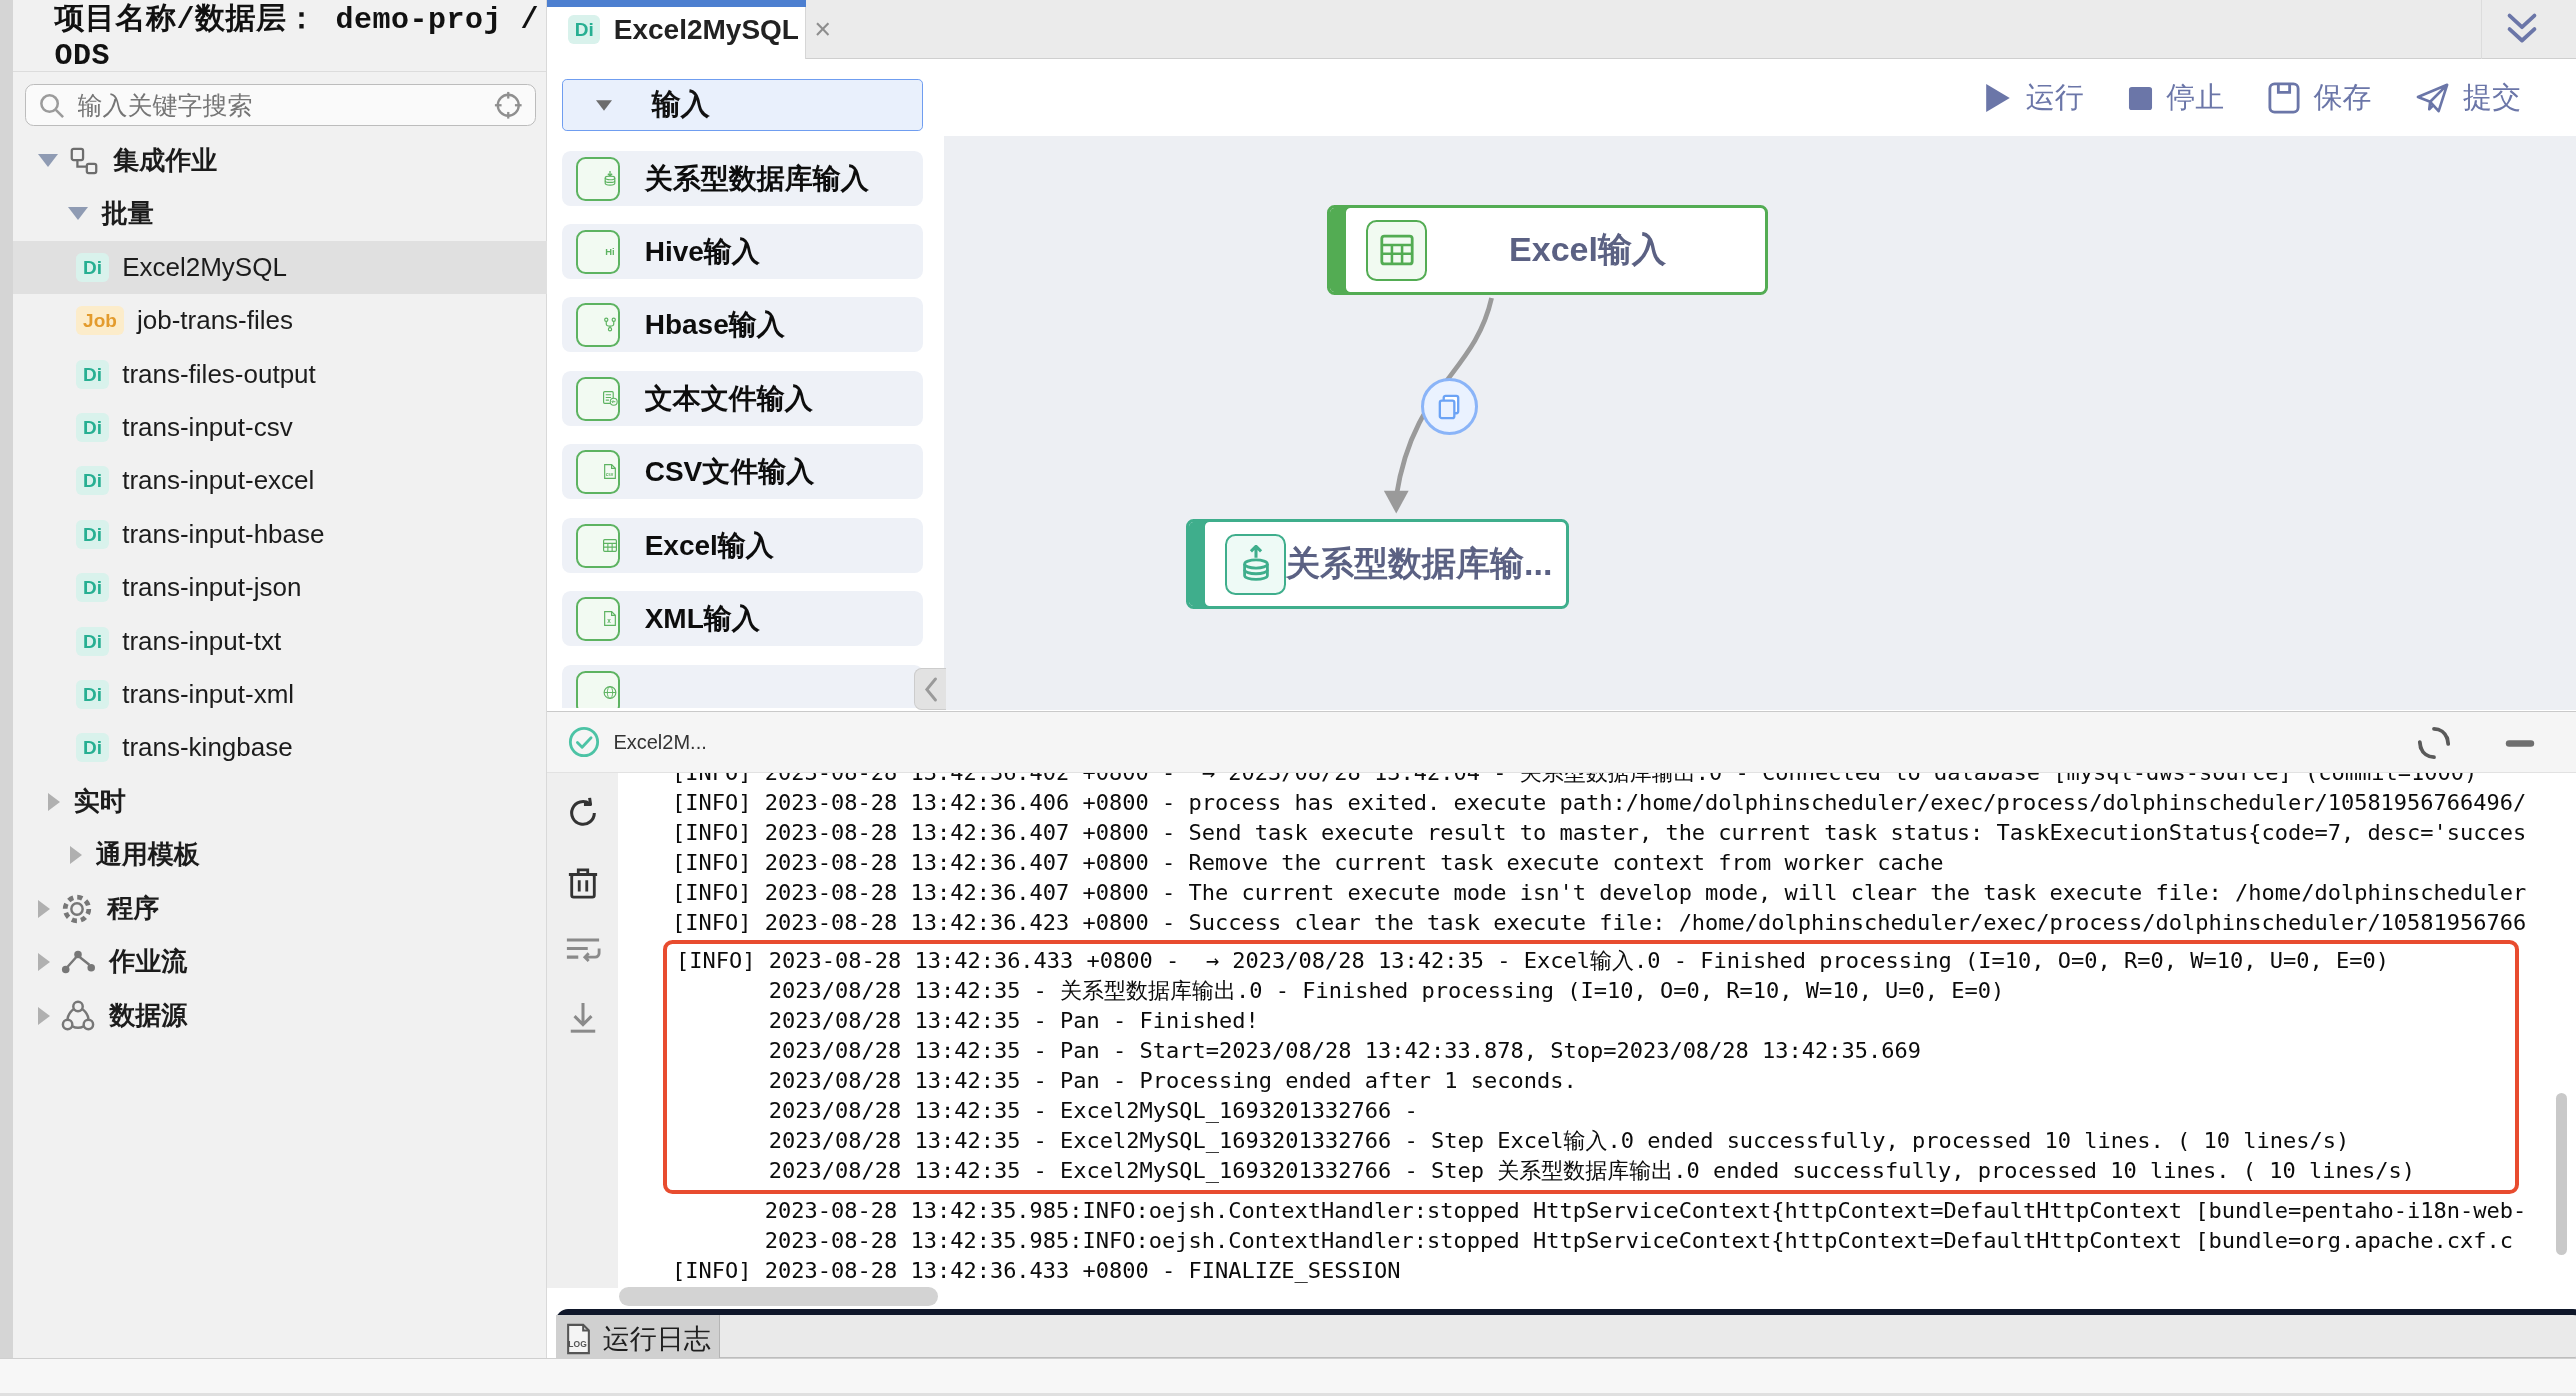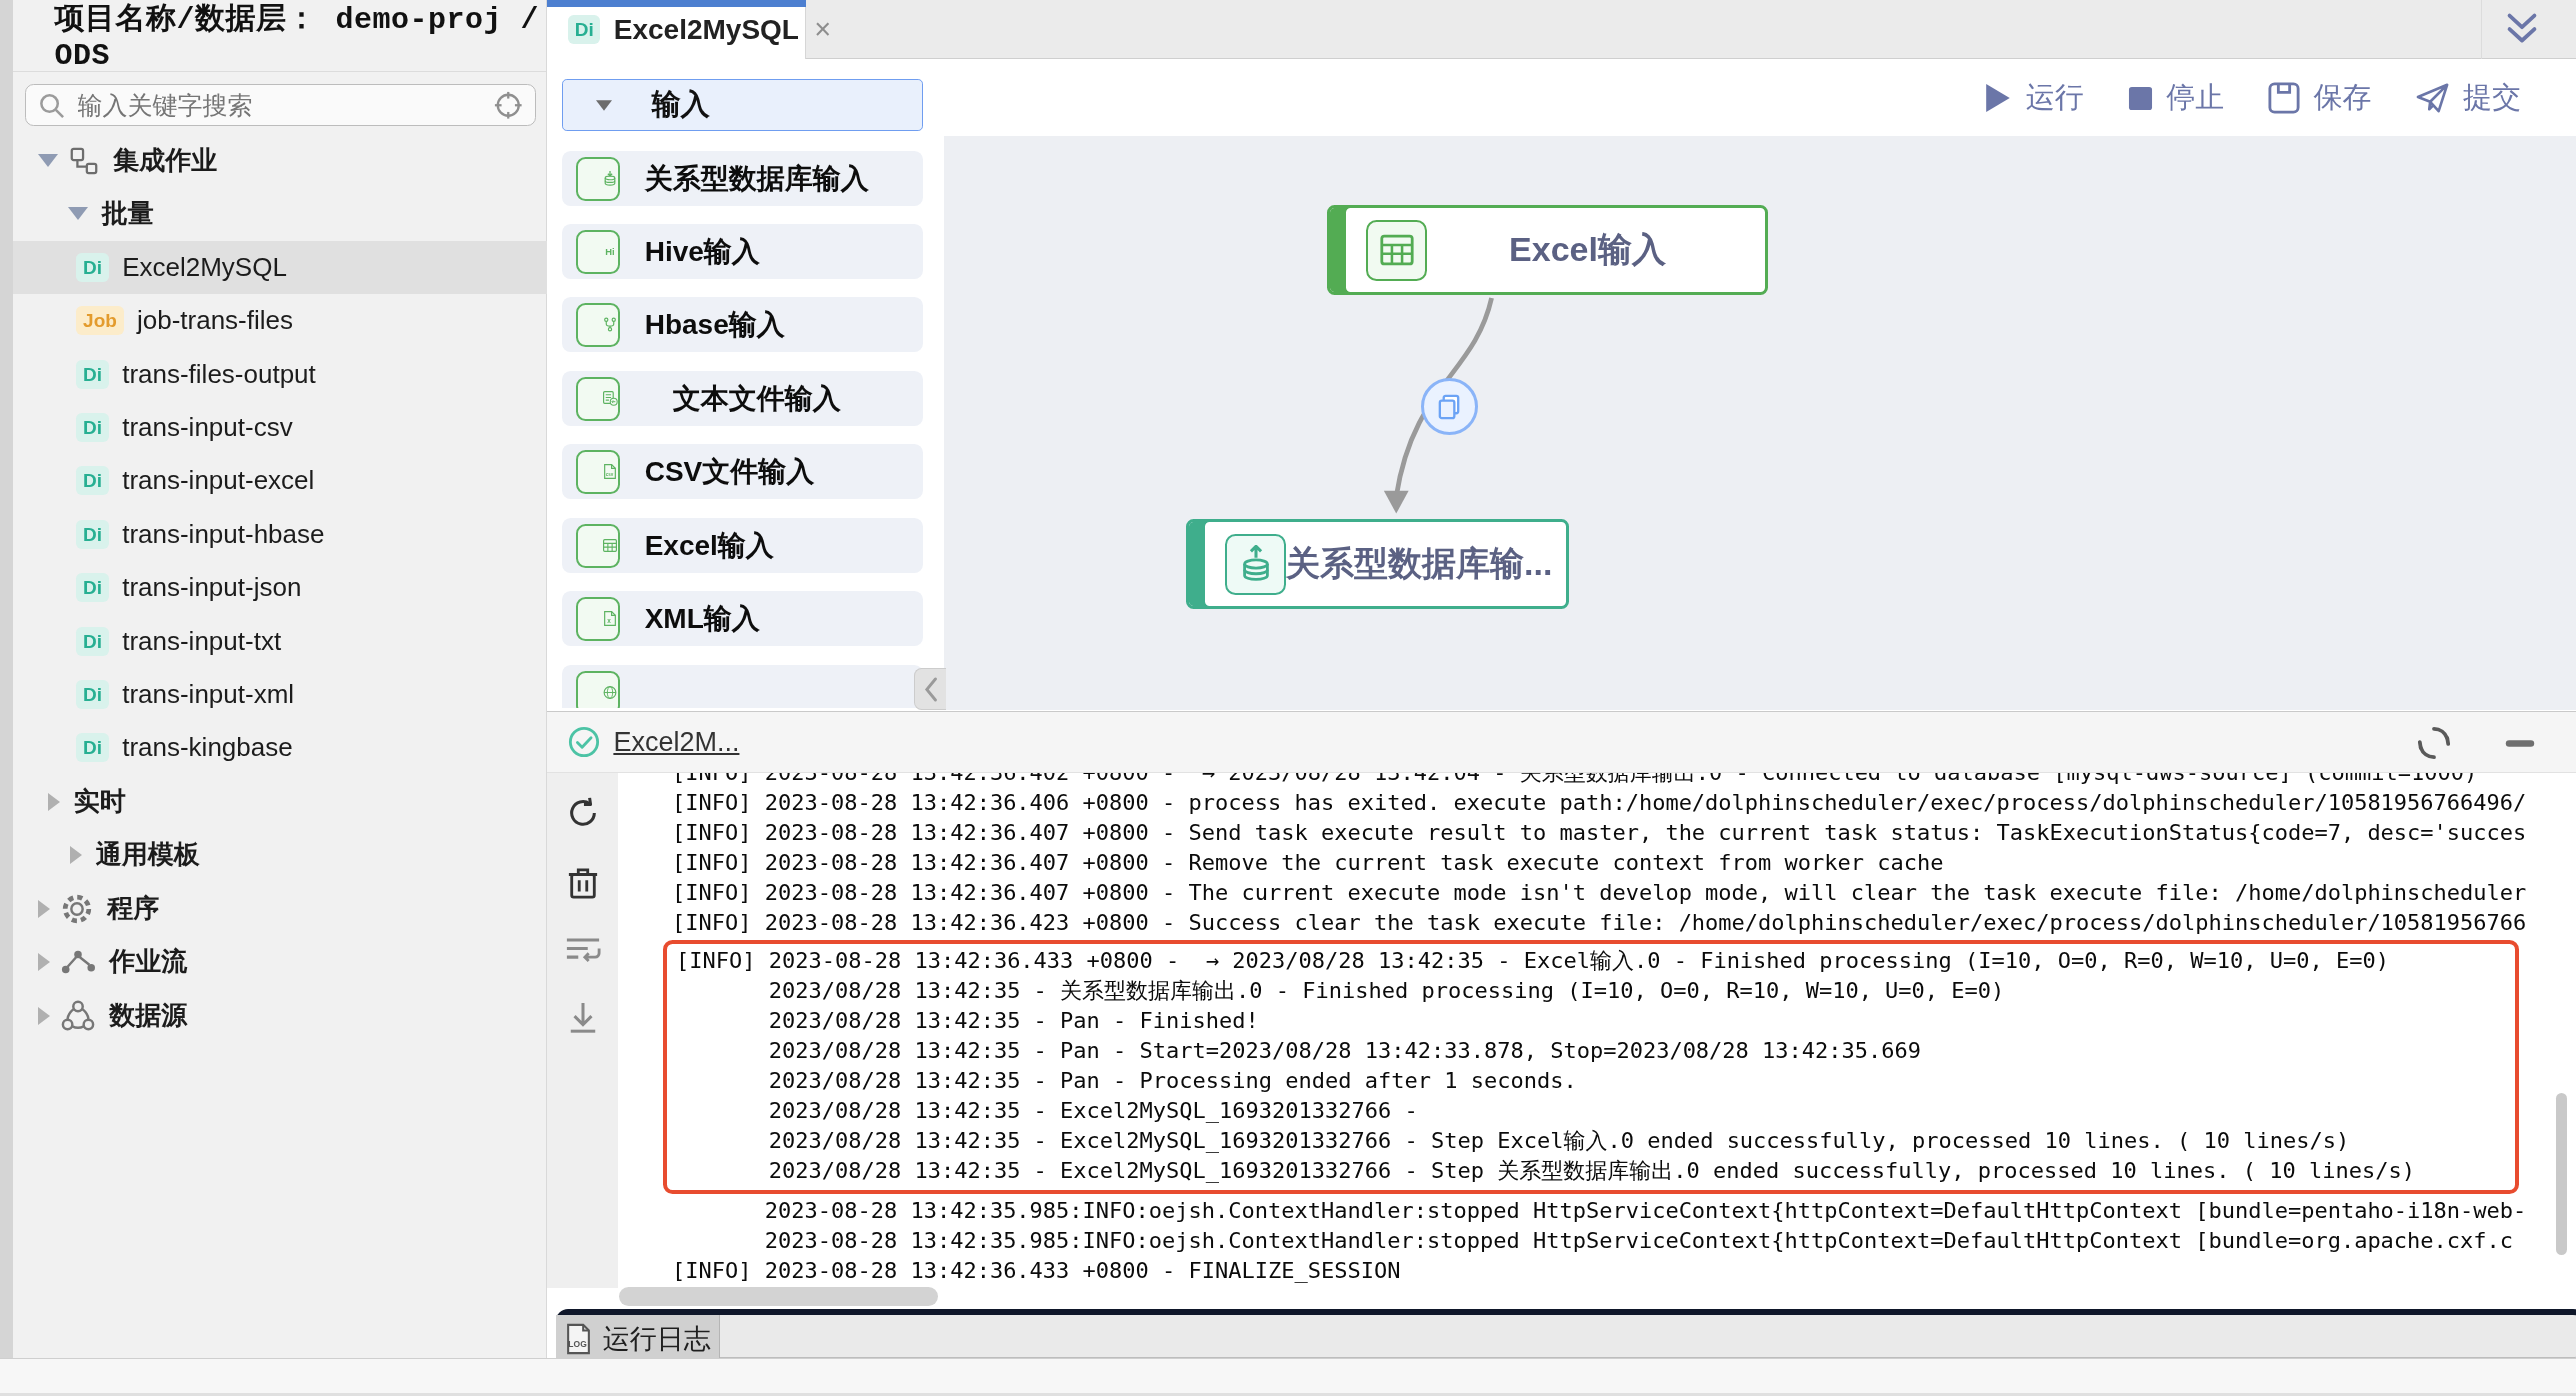--- a/index.html
+++ b/index.html
@@ -60,21 +60,21 @@
   #node-rdb .node-icon { border:2.9px solid #3fae8c; background:#eefaf6; }
   .node-label { flex:1; text-align:center; font-size:34px; font-weight:bold; color:#5b6183; padding-right:17px; white-space:nowrap; }
   #edge-badge { position:absolute; left:477px; top:242px; width:57px; height:57px; border-radius:50%; background:#eaf2ff; border:3.8px solid #8ab4f8; display:flex; align-items:center; justify-content:center; }
 
   
   #divider-handle { left:914px; top:668px; width:32px; height:42px; background:#e2e2e2; border:1px solid #cccccc; border-right:none; border-radius:7.6px 0 0 7.6px; display:flex; align-items:center; justify-content:center; color:#9a9a9a; font-size:25px; cursor:pointer; }
 
   
   #logpanel { left:547px; top:711px; width:2029px; height:599px; background:#ffffff; border-top:1px solid #c9c9c9; }
   #log-header { position:absolute; left:0; top:0; width:100%; height:61px; background:#f5f5f5; border-bottom:1px solid #e2e2e2; display:flex; align-items:center; padding-left:21px; }
-  #log-title { font-size:27px; color:#333; margin-left:13.4px;text-decoration:underline; }
+  #log-title { font-size:20px; color:#333; margin-left:13.4px; }
   #log-header-right { position:absolute; right:38px; top:0; height:61px; display:flex; align-items:center; gap:50px; }
   #log-lefttools { position:absolute; left:0; top:61px; width:71px; height:515px; background:#efefef; display:flex; flex-direction:column; align-items:center; padding-top:23px; gap:36px; }
   #log-body { position:absolute; left:71px; top:61px; width:1958px; height:515px; background:#ffffff; overflow:hidden; }
   .logtext { font-family:"DejaVu Sans Mono","Liberation Mono",monospace; font-size:22px; line-height:30px; color:#0b0b0b; white-space:pre; }
   #log-stack { position:absolute; left:16px; top:-15.3px; width:1927px;margin-left:38px; }
   #log-redbox { border:4.8px solid #e84c2f; border-radius:9.5px; width:1856px; margin-left:-9.5px; margin-top:1.9px; margin-bottom:1.9px; padding:2.9px 0 3.8px 9.5px; }
   #hscroll { position:absolute; left:72px; top:575px; width:319px; height:19px; background:#d3d3d3; border-radius:9.5px; cursor:pointer; }
   #vscroll { position:absolute; left:2009px; top:381px; width:11.4px; height:162px; background:#c9c9c9; border-radius:5.7px; cursor:pointer; }
 
   
@@ -298,21 +298,21 @@
         <span class="pal-icon">
             <svg width="29" height="29" viewBox="0 0 30 30">
               <circle cx="8" cy="6" r="3" fill="none" stroke="#5db361" stroke-width="2.2"></circle>
               <circle cx="22" cy="6" r="3" fill="none" stroke="#5db361" stroke-width="2.2"></circle>
               <circle cx="15" cy="24" r="3" fill="none" stroke="#5db361" stroke-width="2.2"></circle>
               <path d="M8 9 v5 q0 4 7 4 M22 9 v5 q0 4 -7 4 M15 18 v3" fill="none" stroke="#5db361" stroke-width="2.2"></path>
             </svg>
           </span>
         <span class="plabel">Hbase输入</span>
       </div>
-      <div class="pitem" style="top:292px;gap:28px;">
+      <div class="pitem" style="top:292px;">
         <span class="pal-icon">
             <svg width="29" height="29" viewBox="0 0 30 30">
               <rect x="3" y="2" width="18" height="22" rx="2" fill="none" stroke="#5db361" stroke-width="2.2"></rect>
               <path d="M7 8 h10 M7 13 h10 M7 18 h6" stroke="#5db361" stroke-width="2"></path>
               <circle cx="22" cy="21" r="6.5" fill="#f2faf2" stroke="#5db361" stroke-width="2"></circle>
               <path d="M25 21 h-6 M21 18.5 L18.5 21 L21 23.5" stroke="#5db361" stroke-width="1.8" fill="none"></path>
             </svg>
           </span>
         <span class="plabel">文本文件输入</span>
       </div>

